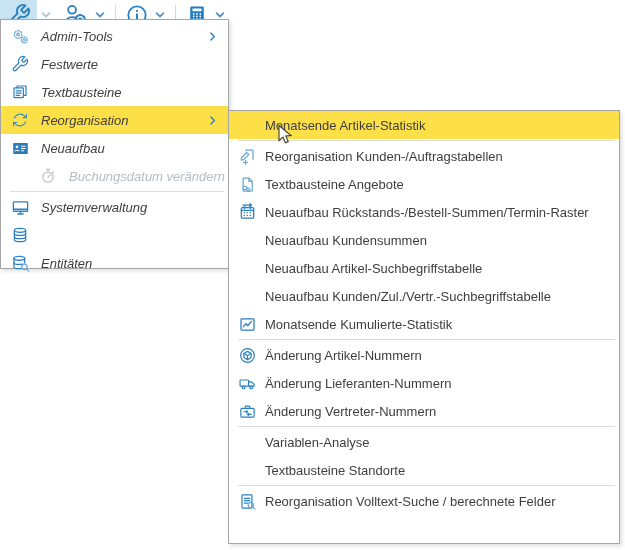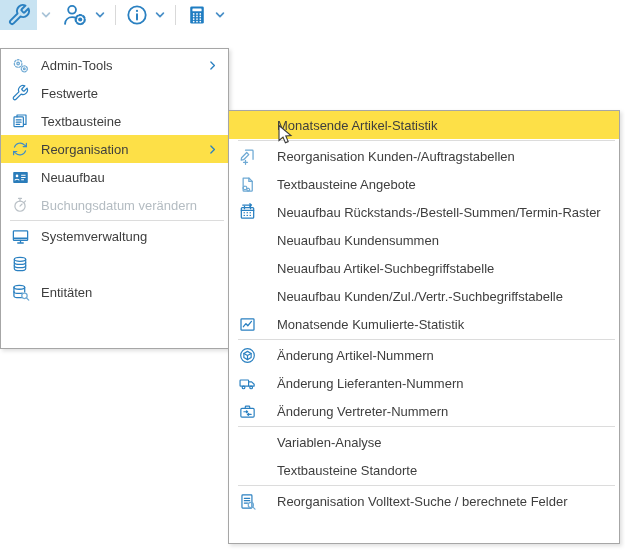--- a/index.html
+++ b/index.html
@@ -11,29 +11,29 @@
   .toolbar { position:absolute; left:0; top:0; height:30px; width:625px;
              display:flex; align-items:center; background:#fff; }
   .tb-btn { height:30px; display:flex; align-items:center; justify-content:center; }
   .tb-btn.active { background:#c8e3f2; }
   .tb-chev { width:17px; height:30px; display:flex; align-items:center; justify-content:center; }
   .tb-sep { width:1px; height:20px; background:#d9d9d9; margin:0 7px; }
 
   
   .menu { position:absolute; background:#fff; border:1px solid #a6a6a6;
           box-shadow:2px 2px 4px rgba(0,0,0,.13); }
-  .menu1 { left:0; top:48px; width:229px; height:301px; padding:2px 0; }
+  .menu1 { left:0; top:19px; width:229px; height:250px; padding:2px 0;font-style:italic; }
   .menu2 { left:228px; top:110px; width:392px; height:434px; }
   .mi { height:28px; display:flex; align-items:center; color:#3e3e3e; font-size:13px; }
   .mi.sel { background:#fde047; }
-  .mi.disabled { color:#b4bcc2; }
+  .mi.disabled { color:#b4bcc2;padding-left:28px; }
   .mi-icon { width:20px; margin-left:9px; display:flex; align-items:center; justify-content:center; flex:none; }
   .menu2 .mi-icon { margin-left:8px; }
   .mi-label { margin-left:11px; white-space:nowrap; }
-  .menu2 .mi-label { margin-left:20px; }
+  .menu2 .mi-label { margin-left:8px; }
   .mi-arrow { margin-left:auto; margin-right:9px; display:flex; align-items:center; }
   .msep { height:1px; background:#dcdcdc; margin:1px 4px 1px 9px; }
 
   svg { display:block; }
   .ic { fill:none; stroke:#2a80c1; stroke-width:1.6; stroke-linecap:round; stroke-linejoin:round; }
   .ic-light { stroke:#6ea9d4; }
   .ic-gray  { stroke:#b9c0c6; }
 
   .cursor { position:absolute; left:277px; top:124px; }
 </style>

